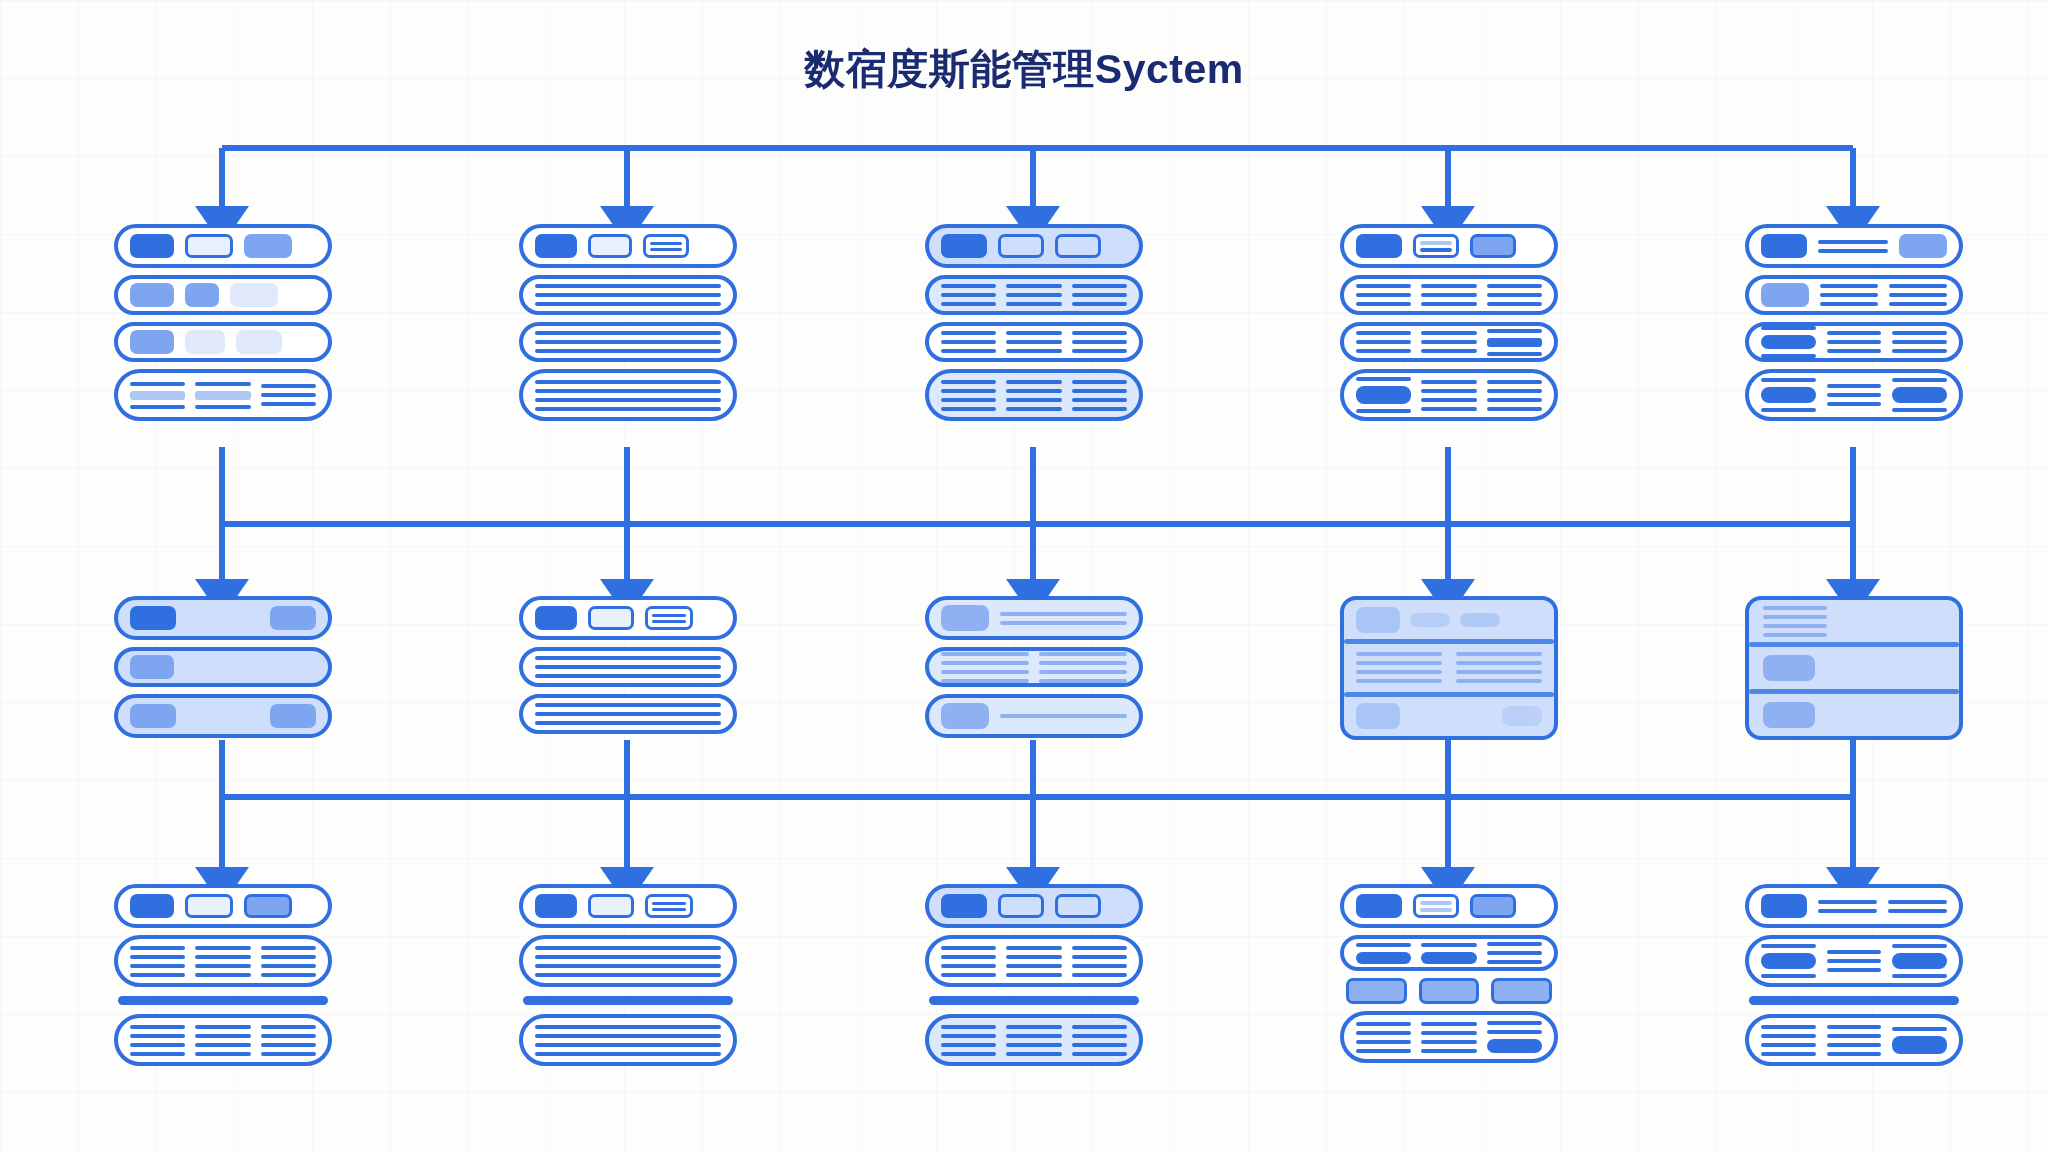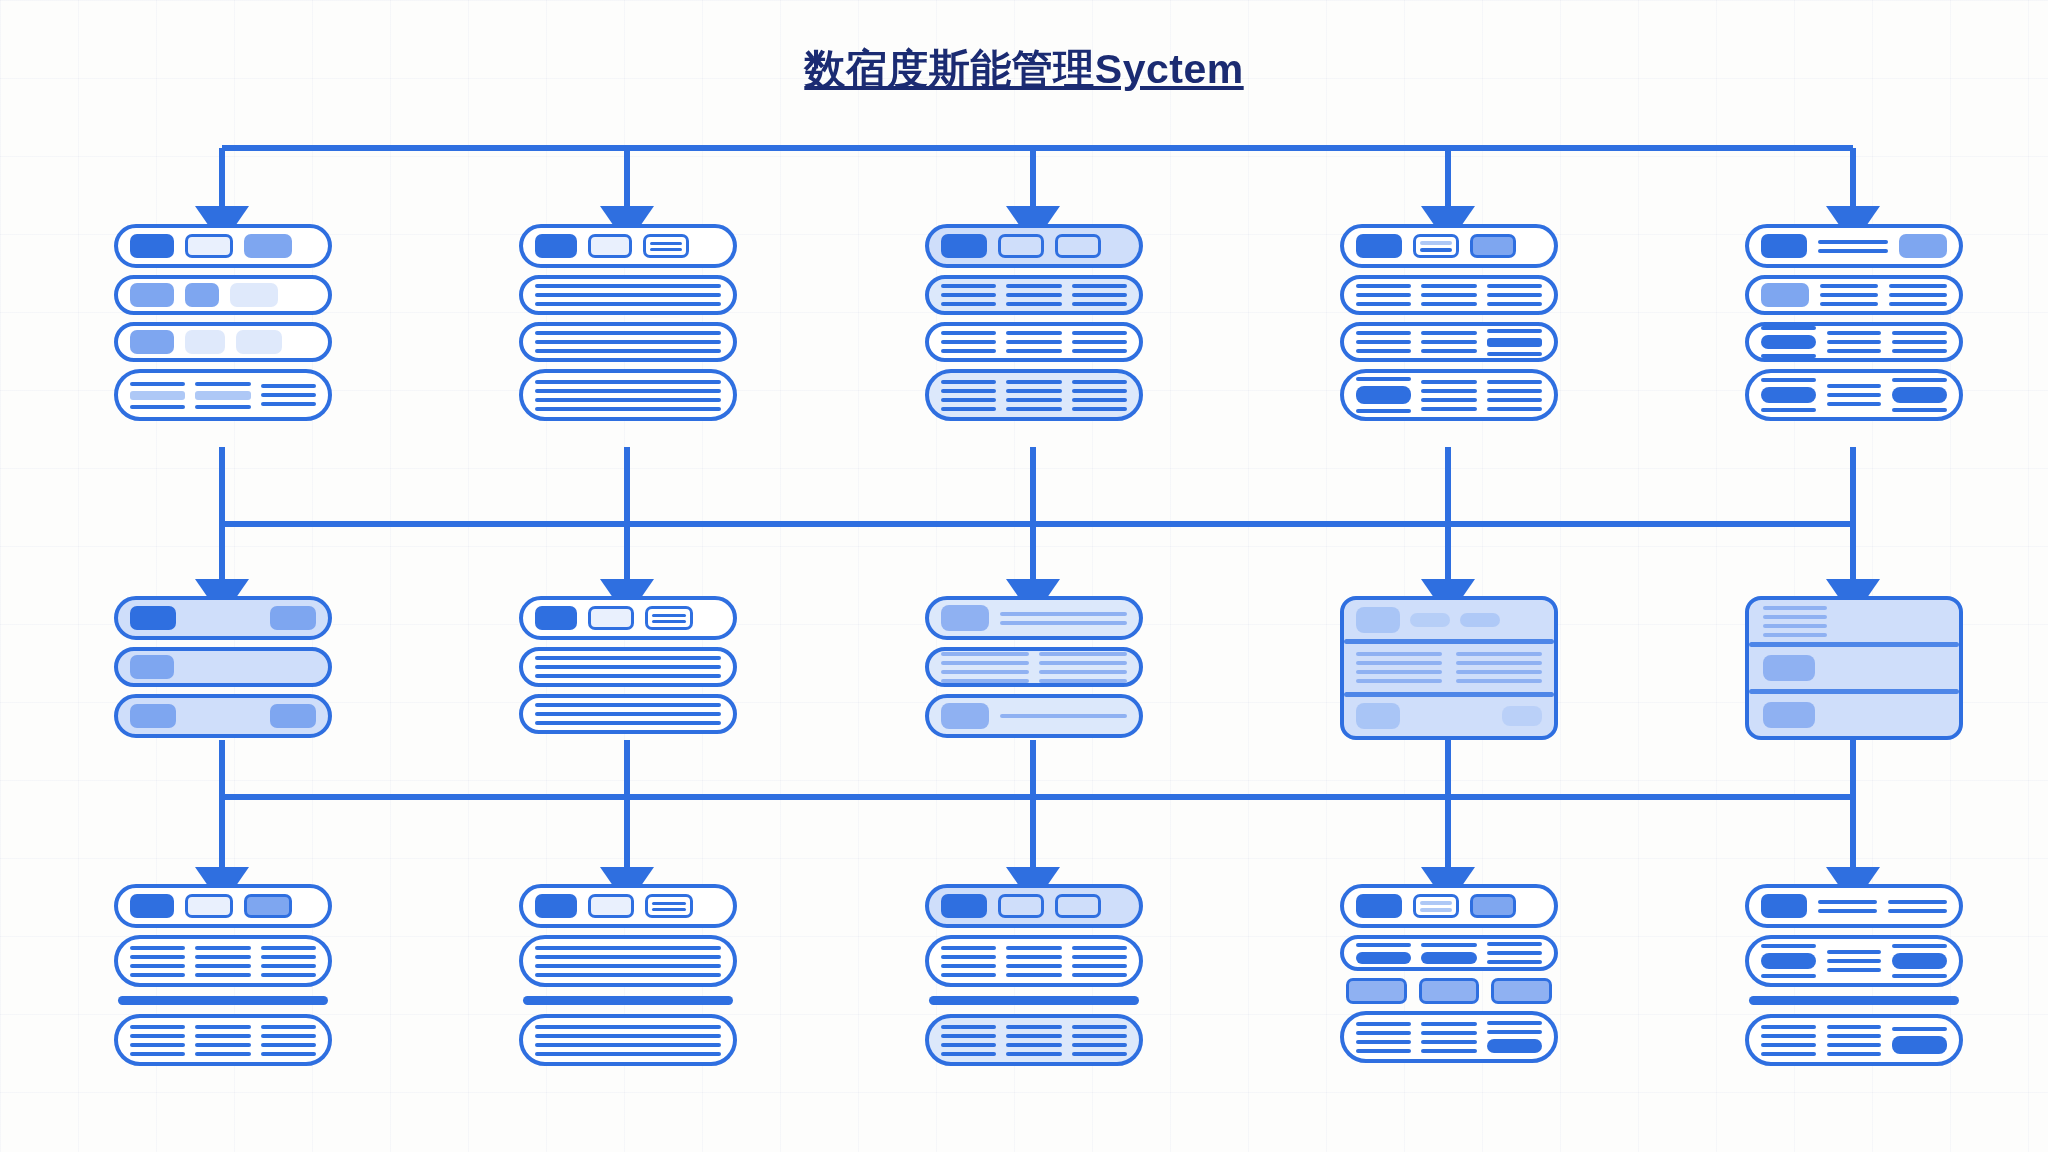--- a/index.html
+++ b/index.html
@@ -23,21 +23,20 @@
   
   .title {
     position: absolute;
     top: 42px; left: 0; width: 100%;
     text-align: center;
     font-size: 41px;
     font-weight: bold;
     letter-spacing: 0.5px;
     color: #1b2b72;
     white-space: nowrap;
-    text-decoration: underline;
   }
 
   
   #wires { position: absolute; inset: 0; pointer-events: none; }
 
   
   .node {
     position: absolute;
     display: flex;
     flex-direction: column;

